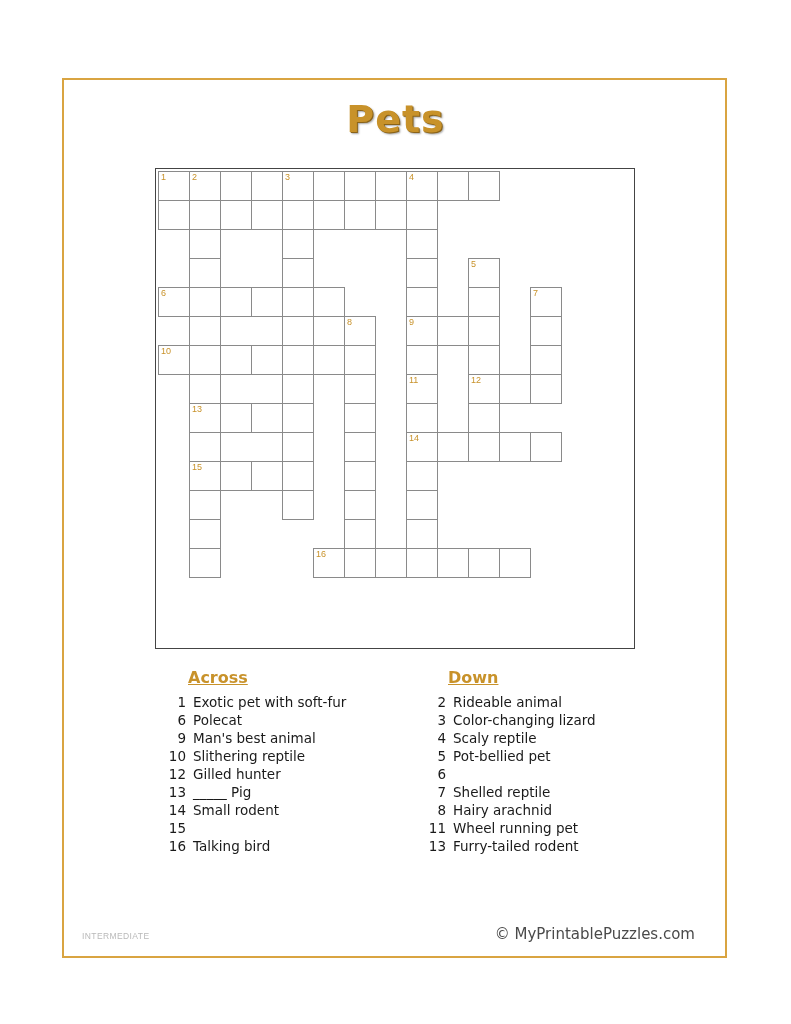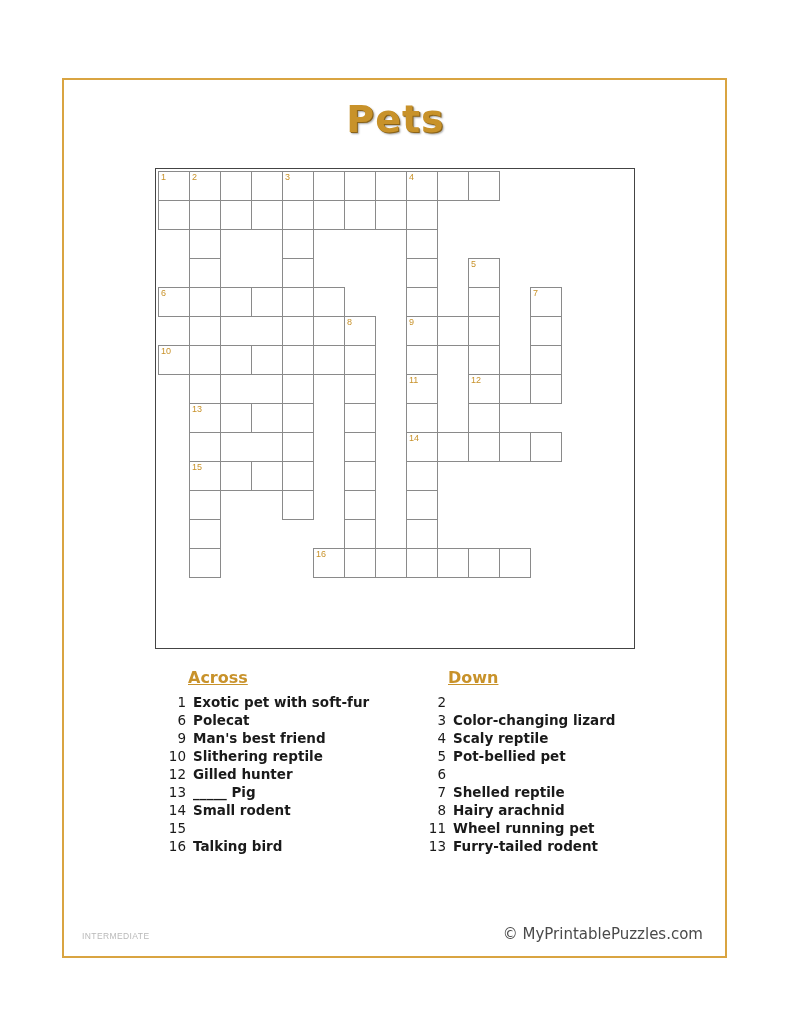--- a/index.html
+++ b/index.html
@@ -101,34 +101,33 @@
     font-family: "DejaVu Sans", sans-serif;
   }
   .clue-num {
     width: 26px;
     text-align: right;
     padding-right: 7px;
     flex: none;
   }
   .clue-text {
     flex: 1;
-    font-weight: bold;
   }
   .footer-left {
     position: absolute;
     left: 82px;
     top: 931px;
     font-size: 8.5px;
     color: #b9b9b9;
     letter-spacing: 0.4px;
     font-family: "Liberation Sans", sans-serif;
   }
   .footer-right {
     position: absolute;
-    right: 88px;
+    right: 96px;
     top: 925px;
     font-size: 15px;
     color: #4a4a4a;
     font-family: "DejaVu Sans", sans-serif;
   }
 </style>
 </head>
 <body>
 
 <div class="page">
@@ -275,21 +274,21 @@
           <div class="clue-row">
             <span class="clue-num">1</span>
             <span class="clue-text">Exotic pet with soft-fur</span>
           </div>
           <div class="clue-row">
             <span class="clue-num">6</span>
             <span class="clue-text">Polecat</span>
           </div>
           <div class="clue-row">
             <span class="clue-num">9</span>
-            <span class="clue-text">Man's best friend</span>
+            <span class="clue-text">Man's best animal</span>
           </div>
           <div class="clue-row">
             <span class="clue-num">10</span>
             <span class="clue-text">Slithering reptile</span>
           </div>
           <div class="clue-row">
             <span class="clue-num">12</span>
             <span class="clue-text">Gilled hunter</span>
           </div>
           <div class="clue-row">
@@ -307,20 +306,21 @@
             <span class="clue-num">16</span>
             <span class="clue-text">Talking bird</span>
           </div>
         </div>
     </div>
     <div class="col down">
       <div class="col-head">Down</div>
       <div id="down-list">
           <div class="clue-row">
             <span class="clue-num">2</span>
+            <span class="clue-text">Rideable animal</span>
           </div>
           <div class="clue-row">
             <span class="clue-num">3</span>
             <span class="clue-text">Color-changing lizard</span>
           </div>
           <div class="clue-row">
             <span class="clue-num">4</span>
             <span class="clue-text">Scaly reptile</span>
           </div>
           <div class="clue-row">

